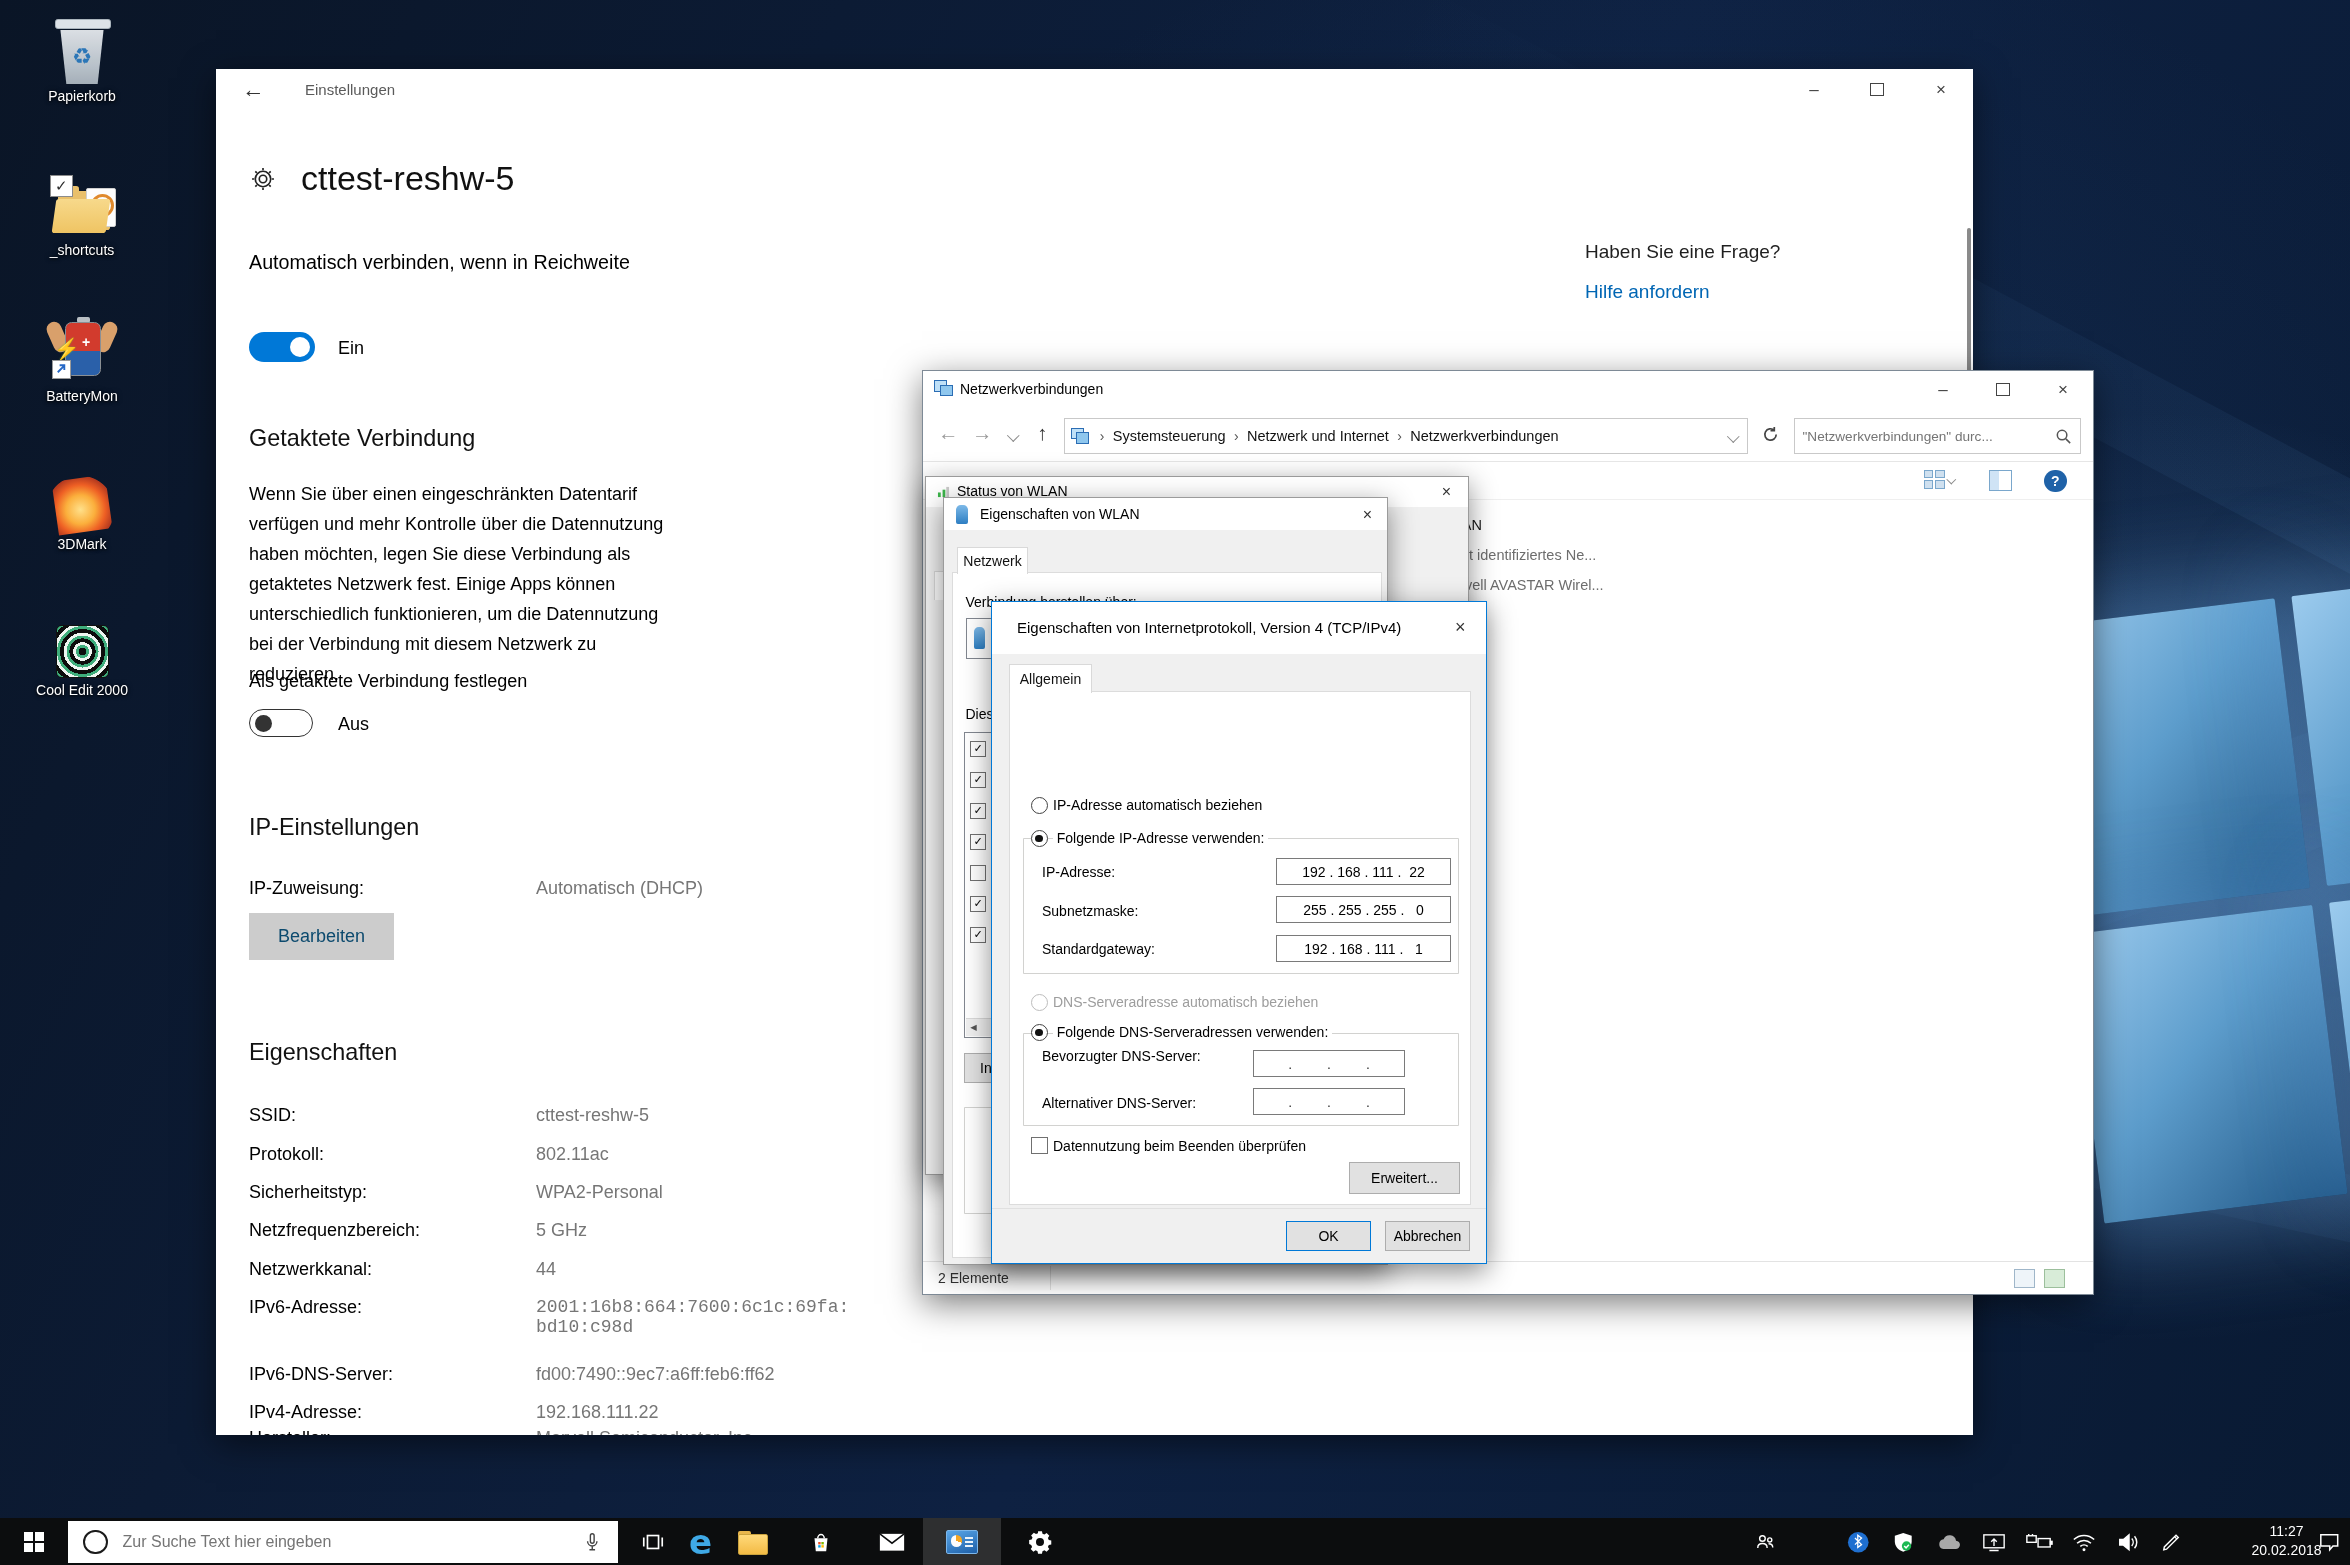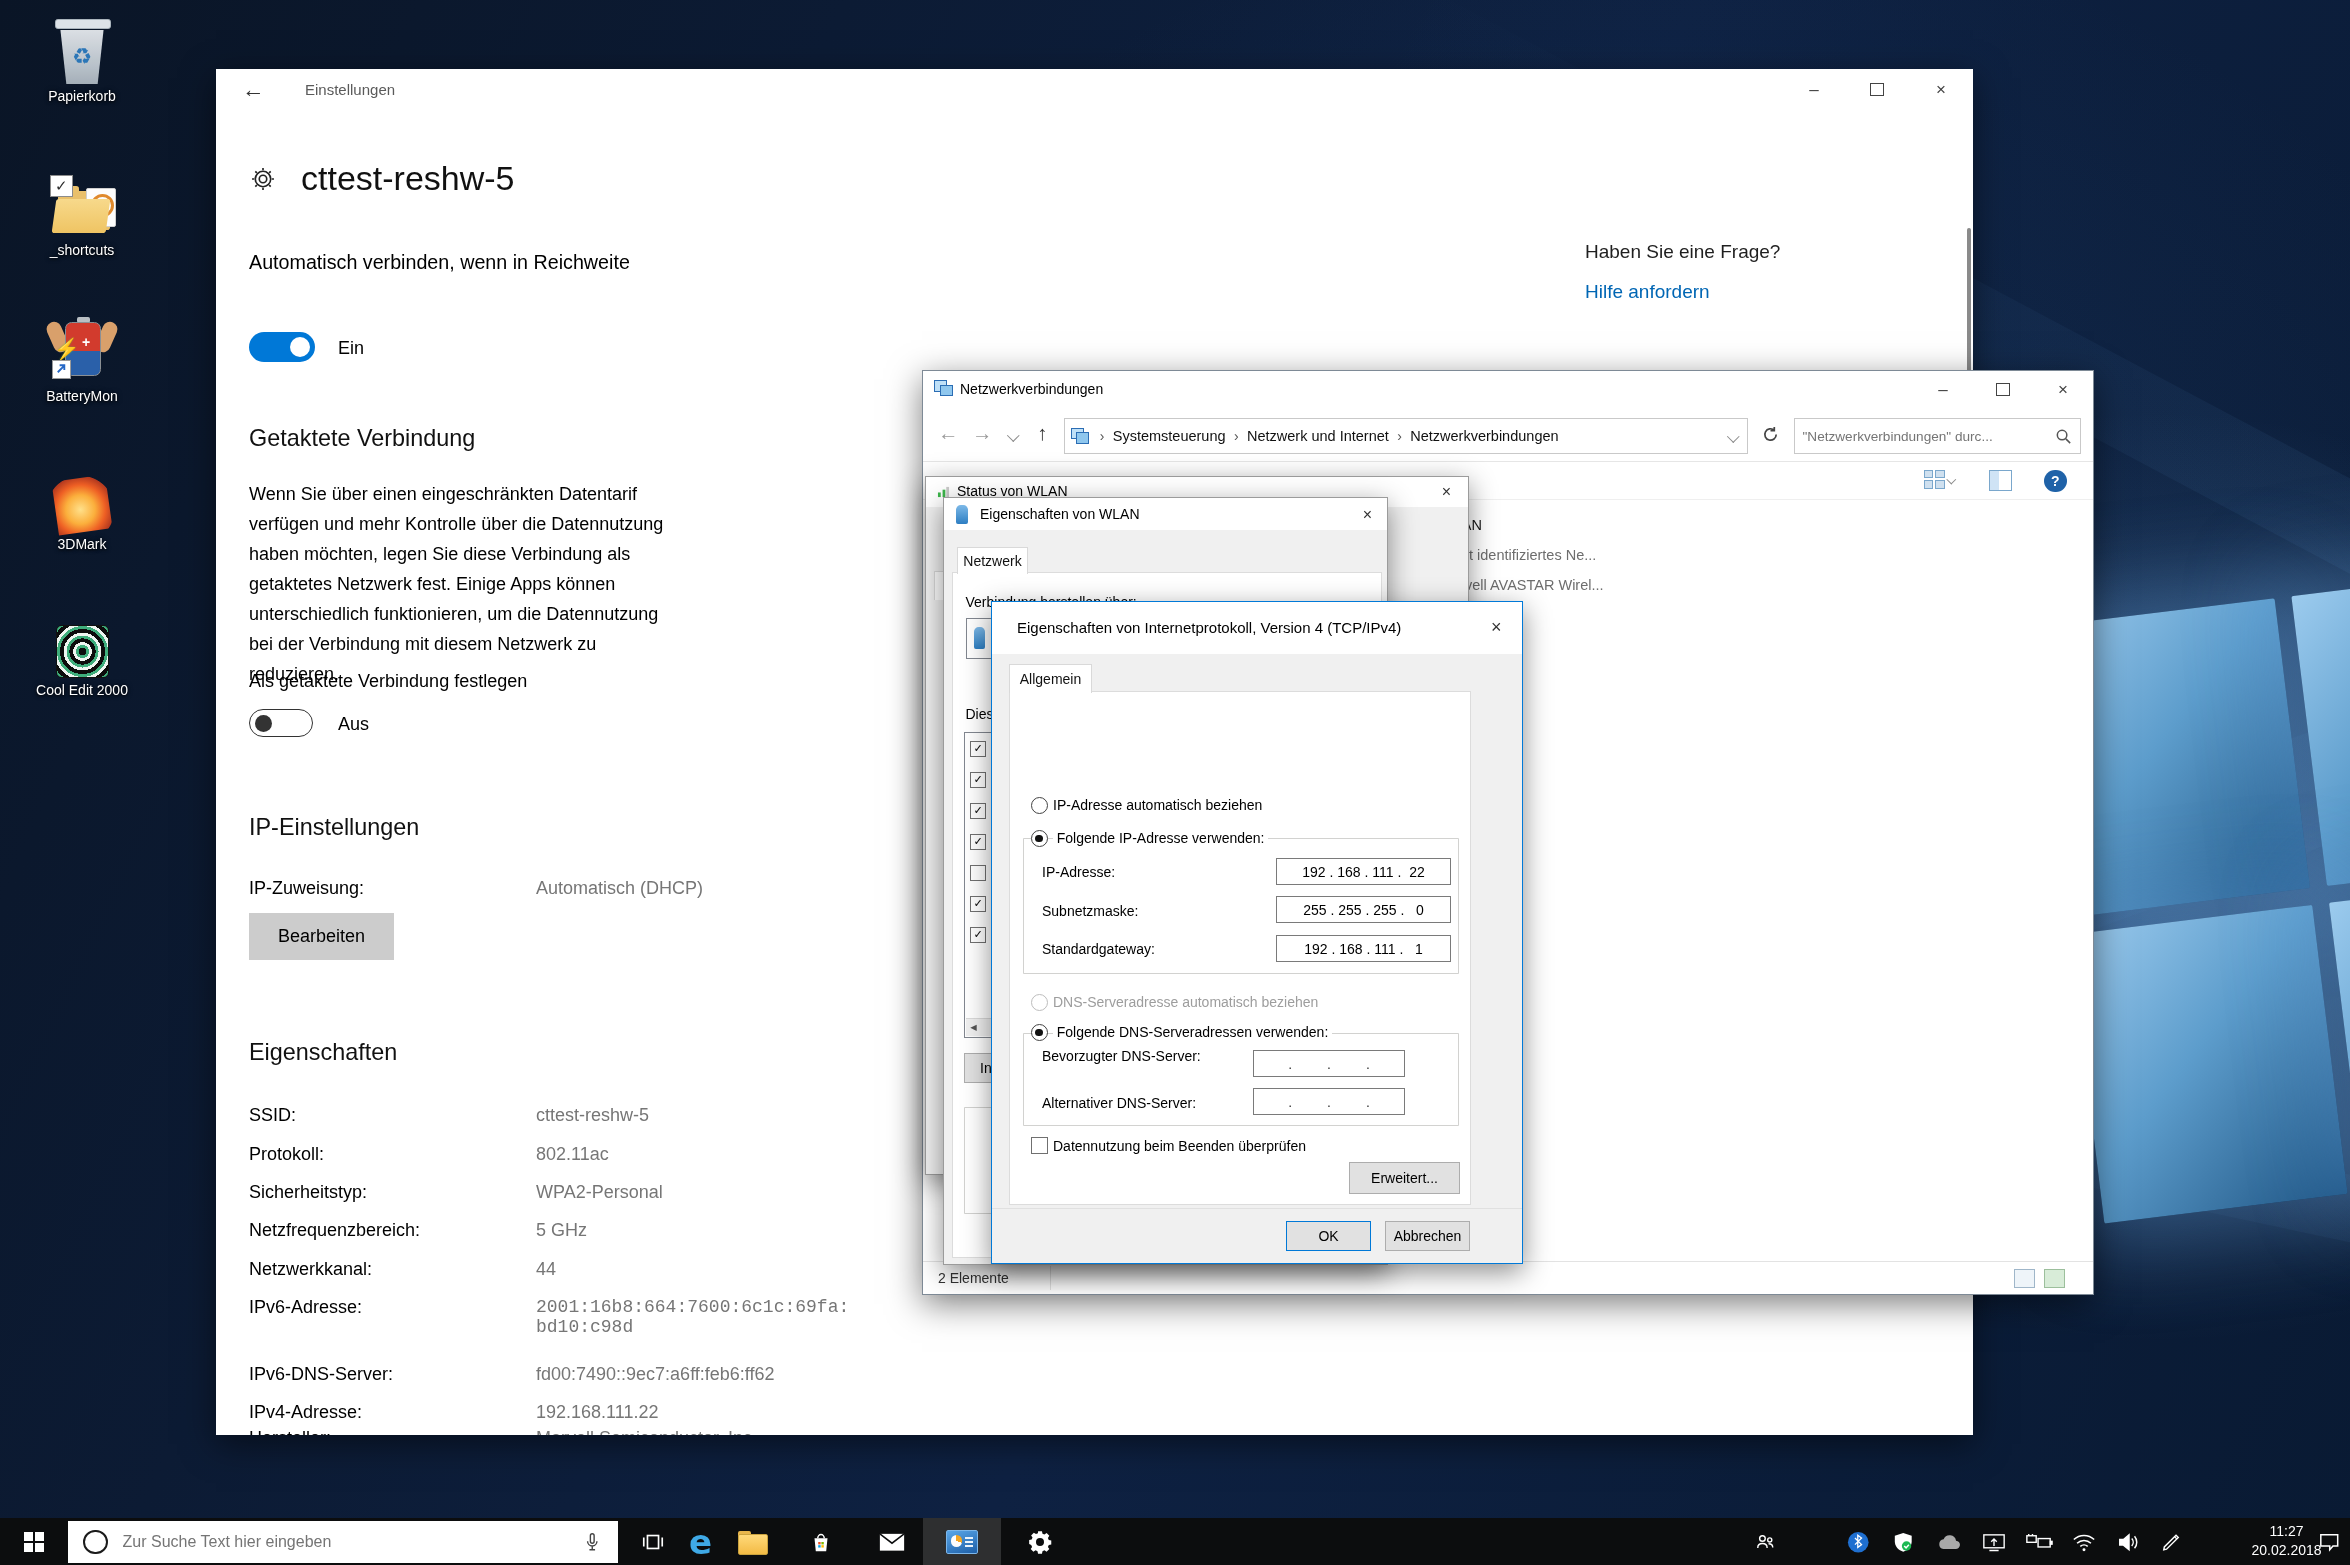--- a/index.html
+++ b/index.html
@@ -53,21 +53,21 @@
   .sec-h{position:absolute;left:33px;font-size:23.4px;color:#111;}
   .body-t{position:absolute;left:33px;font-size:18px;color:#000;}
   .toggle{position:absolute;left:33px;width:66px;height:30px;border-radius:15px;}
   .toggle.on{background:#0078d7;}
   .toggle.on .knob{position:absolute;right:4.7px;top:4.7px;width:20.6px;height:20.6px;border-radius:50%;background:#fff;}
   .toggle.off{background:#fff;border:1.9px solid #333;width:62px;height:26px;}
   .toggle.off .knob{position:absolute;left:4.7px;top:4.7px;width:17px;height:17px;border-radius:50%;background:#333;}
   .tog-lbl{position:absolute;left:122px;font-size:18px;color:#000;}
   .kv{position:absolute;left:33px;font-size:18px;color:#000;}
   .kv .v{position:absolute;left:287px;color:#767676;white-space:pre-wrap;word-break:break-all;width:337px;}
-  .btn-gray{position:absolute;left:33px;width:145px;height:47px;background:#cccccc;border:none;font-size:18px;color:#000000;
+  .btn-gray{position:absolute;left:33px;width:145px;height:47px;background:#cccccc;border:none;font-size:18px;color:#0c4a6e;
     font-family:"Liberation Sans",sans-serif;}
   .help{position:absolute;left:1369px;font-size:19px;}
   .help.link{color:#0066b4;}
   #settings .scroll{position:absolute;right:1.9px;top:159px;width:3.7px;height:225px;background:#8a8a8a;border-radius:1.9px;}
   .gear-svg{width:28px;height:28px;}
   
   #explorer{left:922px;top:370px;width:1170px;height:923px;background:#fff;border:0.9px solid #7e8a96;}
   #explorer .tbar{position:absolute;left:0;top:0;right:0;height:37px;background:#fff;}
   #explorer .tbar .ttl{position:absolute;left:37px;top:10.3px;font-size:14px;color:#000;}
   #explorer .cap-btn{height:37px;width:60px;}
@@ -108,21 +108,21 @@
   .radio.dis{border-color:#bdbdbd;}
   .ckbox{position:absolute;width:15px;height:15px;border:0.9px solid #707070;background:#fff;}
   .dlbl{position:absolute;font-size:14px;color:#000;white-space:nowrap;}
   .dlbl.gray{color:#9d9d9d;}
   .grp{position:absolute;border:0.9px solid #d2d2d0;border-radius:0.9px;}
   .field{position:absolute;height:25px;border:0.9px solid #7a7a7a;background:#fff;font-size:14px;color:#000;
     display:flex;align-items:center;justify-content:center;white-space:pre;}
   .wbtn{position:absolute;background:#e1e1e1;border:0.9px solid #adadad;font-size:14px;color:#000;text-align:center;
     font-family:"Liberation Sans",sans-serif;}
   .wbtn.def{border:1.9px solid #0078d7;}
-  #tcp{border:0.9px solid #0079d8;padding-left:36px;}
+  #tcp{border:0.9px solid #0079d8;}
   #tcp .dtitle{height:52px;}
   #tcp .dtitle .tt{position:absolute;left:25px;top:17px;font-size:15px;}
   .lbox{position:absolute;border:0.9px solid #828790;background:#fff;}
   .lrow-ck{position:absolute;left:5.6px;width:14px;height:14px;border:0.9px solid #707070;background:#fff;font-size:11.2px;line-height:13px;text-align:center;color:#111;}
   .hscroll{position:absolute;left:0.9px;right:0.9px;bottom:0.9px;height:17px;background:#f0f0f0;border-top:0.9px solid #dadada;}
   .hscroll .ar{position:absolute;left:0;top:0;width:16px;height:16px;background:#f0f0f0;color:#555;font-size:8.4px;line-height:16px;text-align:center;}
   
   #taskbar{position:absolute;left:0;bottom:0;width:100%;height:48px;background:#0c0d0e;z-index:50;}
   .tb-ico{position:absolute;top:0;height:48px;width:45px;display:flex;align-items:center;justify-content:center;}
   .tb-ico.active{background:rgba(255,255,255,.14);}

